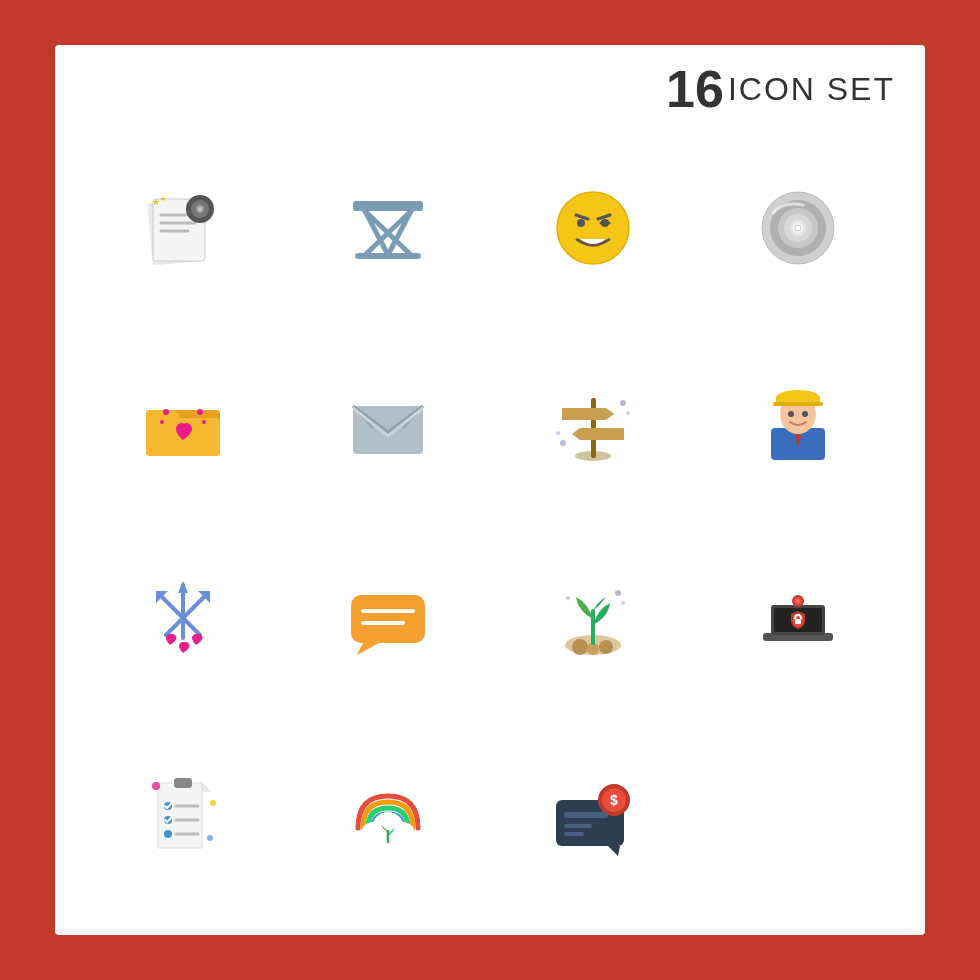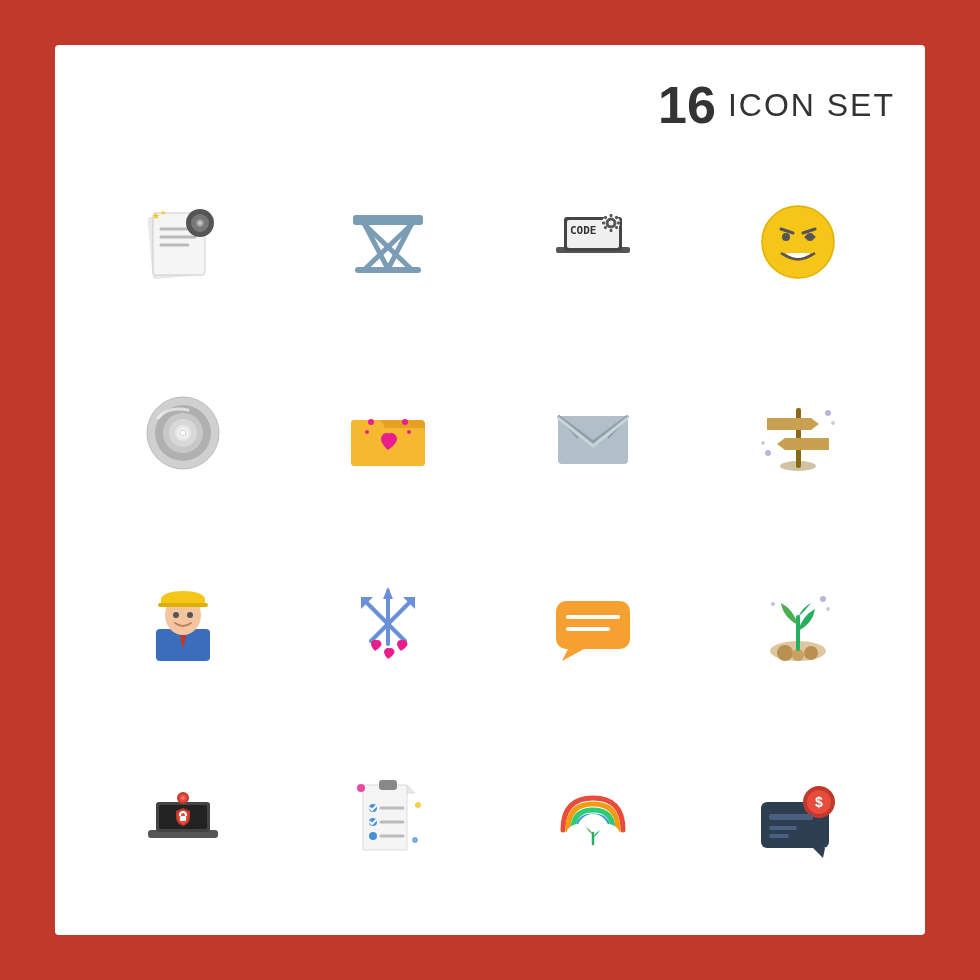--- a/index.html
+++ b/index.html
@@ -20,22 +20,21 @@
       border-radius: 4px;
       position: relative;
       display: flex;
       flex-direction: column;
     }
     .header {
       display: flex;
       align-items: center;
       justify-content: flex-end;
       padding: 18px 30px 10px 30px;
-      gap: 12px;
-      margin-top: 16px;
+      gap: 4px;
     }
     .header-number {
       font-size: 52px;
       font-weight: 900;
       color: #333;
       line-height: 1;
     }
     .header-title {
       font-size: 32px;
       font-weight: 400;
@@ -105,46 +104,20 @@
 
         <line x1="22" y1="28" x2="45" y2="72" stroke="#7a9db5" stroke-width="5" stroke-linecap="round"></line>
         <line x1="68" y1="28" x2="45" y2="72" stroke="#7a9db5" stroke-width="5" stroke-linecap="round"></line>
         <line x1="22" y1="28" x2="68" y2="72" stroke="#7a9db5" stroke-width="5" stroke-linecap="round"></line>
         <line x1="68" y1="28" x2="22" y2="72" stroke="#7a9db5" stroke-width="5" stroke-linecap="round"></line>
 
         <rect x="12" y="70" width="66" height="6" rx="3" fill="#7a9db5"></rect>
       </svg>
     </div>
 
-    <div class="icon-cell">
-      <svg class="icon" viewBox="0 0 90 90">
-
-        <rect x="8" y="50" width="74" height="6" rx="2" fill="#555"></rect>
-
-        <rect x="16" y="20" width="58" height="34" rx="3" fill="#444"></rect>
-        <rect x="19" y="23" width="52" height="28" rx="2" fill="#f0f0f0"></rect>
-
-        <text x="22" y="37" font-size="11" font-weight="bold" fill="#333" font-family="monospace">CODE</text>
-
-        <circle cx="63" cy="26" r="9" fill="#ffffff"></circle>
-        <circle cx="63" cy="26" r="5" fill="#555" stroke="#555" stroke-width="1"></circle>
-        <circle cx="63" cy="26" r="2.5" fill="#f0f0f0"></circle>
-
-        <g fill="#555">
-          <rect x="61.5" y="17" width="3" height="3" rx="1"></rect>
-          <rect x="61.5" y="32" width="3" height="3" rx="1"></rect>
-          <rect x="54" y="24.5" width="3" height="3" rx="1"></rect>
-          <rect x="69" y="24.5" width="3" height="3" rx="1"></rect>
-          <rect x="56" y="19" width="3" height="3" rx="1" transform="rotate(45,57.5,20.5)"></rect>
-          <rect x="67" y="29" width="3" height="3" rx="1" transform="rotate(45,68.5,30.5)"></rect>
-          <rect x="56" y="29" width="3" height="3" rx="1" transform="rotate(-45,57.5,30.5)"></rect>
-          <rect x="67" y="19" width="3" height="3" rx="1" transform="rotate(-45,68.5,20.5)"></rect>
-        </g>
-      </svg>
-    </div>
 
     <div class="icon-cell">
       <svg class="icon" viewBox="0 0 90 90">
         <circle cx="45" cy="45" r="36" fill="#f5c518"></circle>
         <circle cx="45" cy="45" r="36" fill="none" stroke="#e0b000" stroke-width="1.5"></circle>
 
         <line x1="28" y1="32" x2="40" y2="36" stroke="#555" stroke-width="3" stroke-linecap="round"></line>
         <line x1="50" y1="36" x2="62" y2="32" stroke="#555" stroke-width="3" stroke-linecap="round"></line>
 
         <ellipse cx="33" cy="40" rx="4" ry="4" fill="#555"></ellipse>

